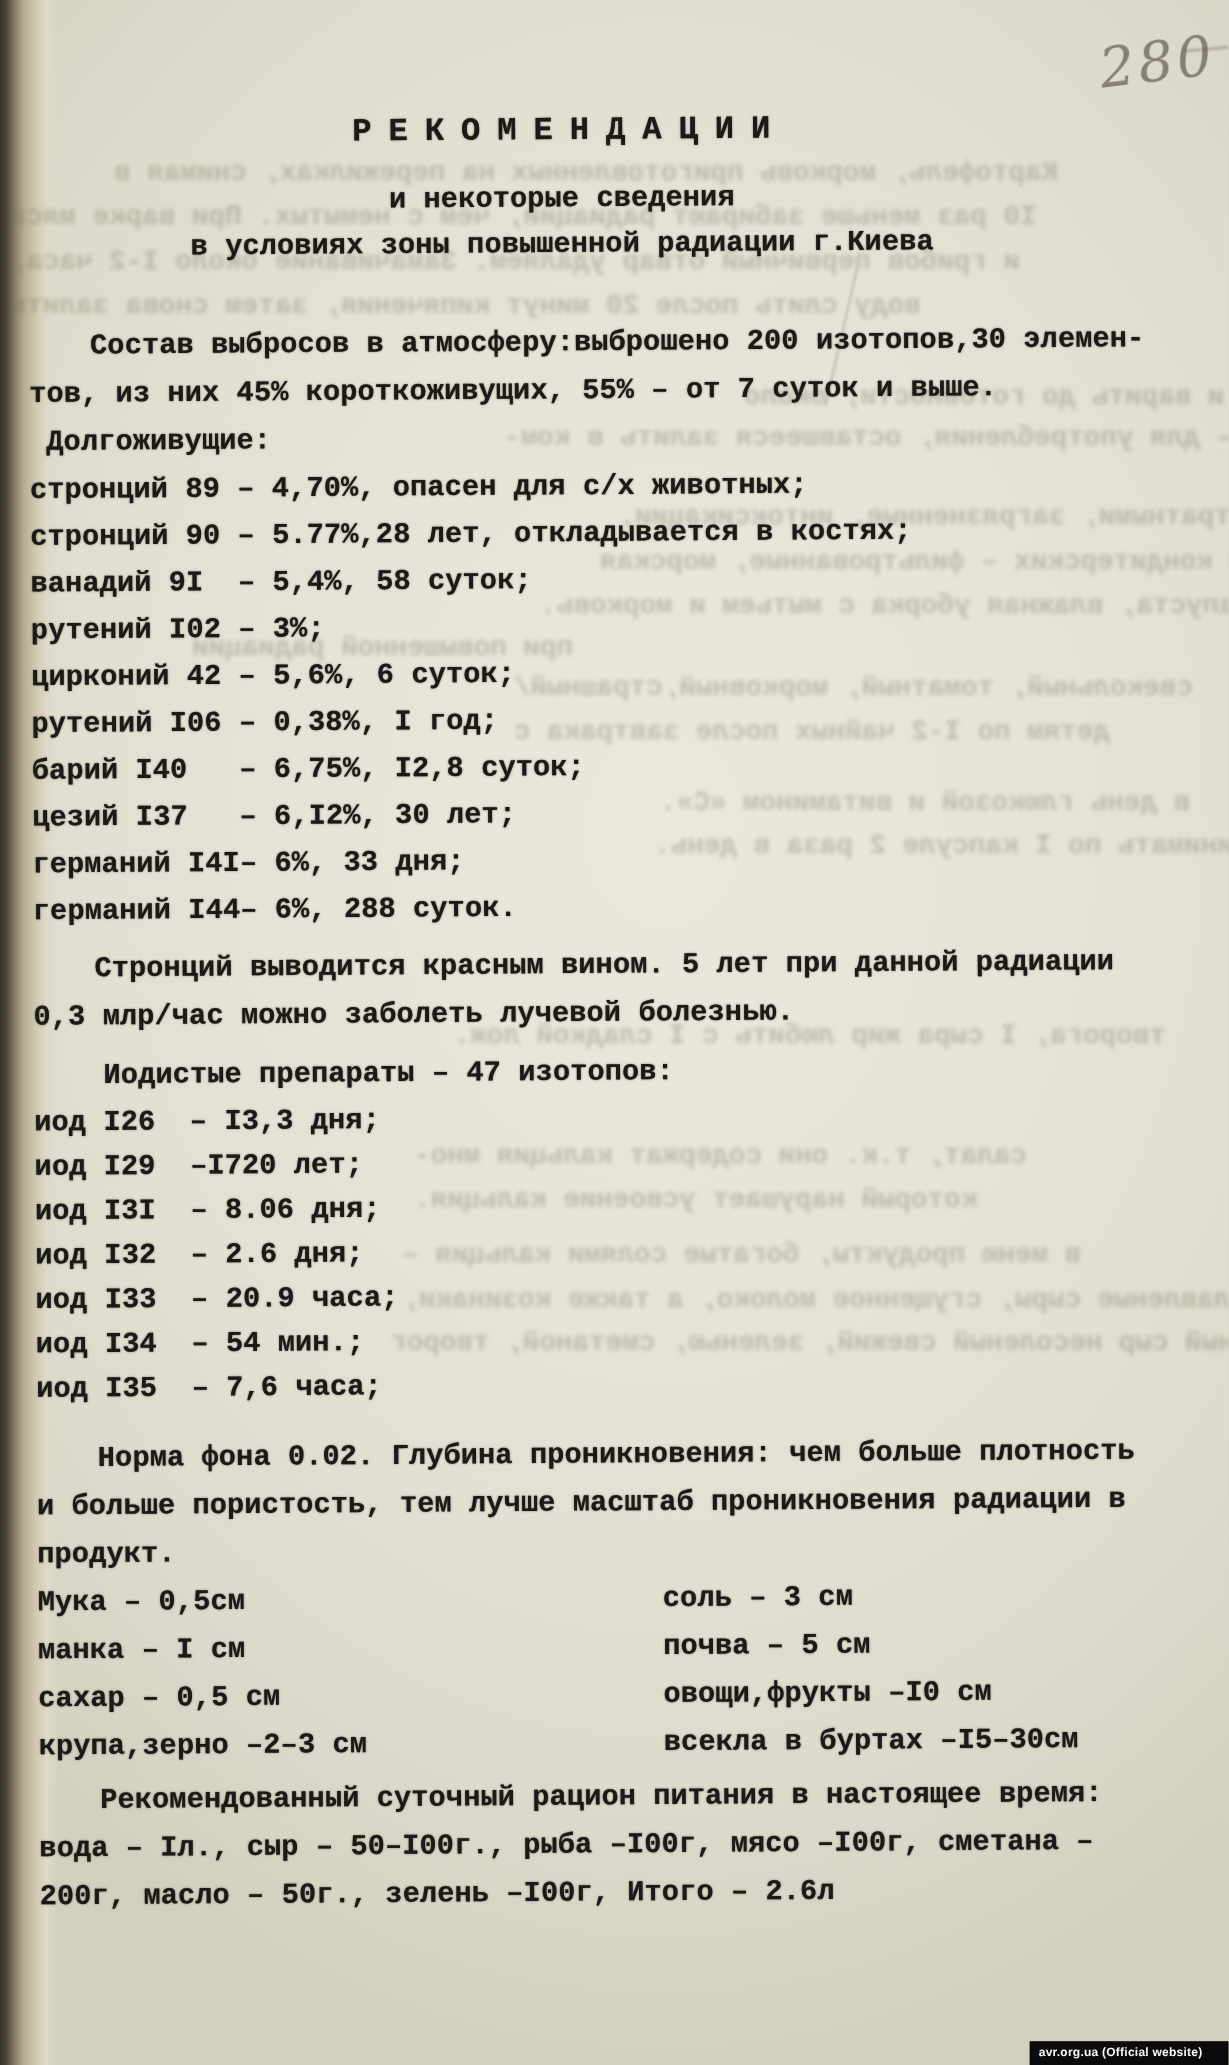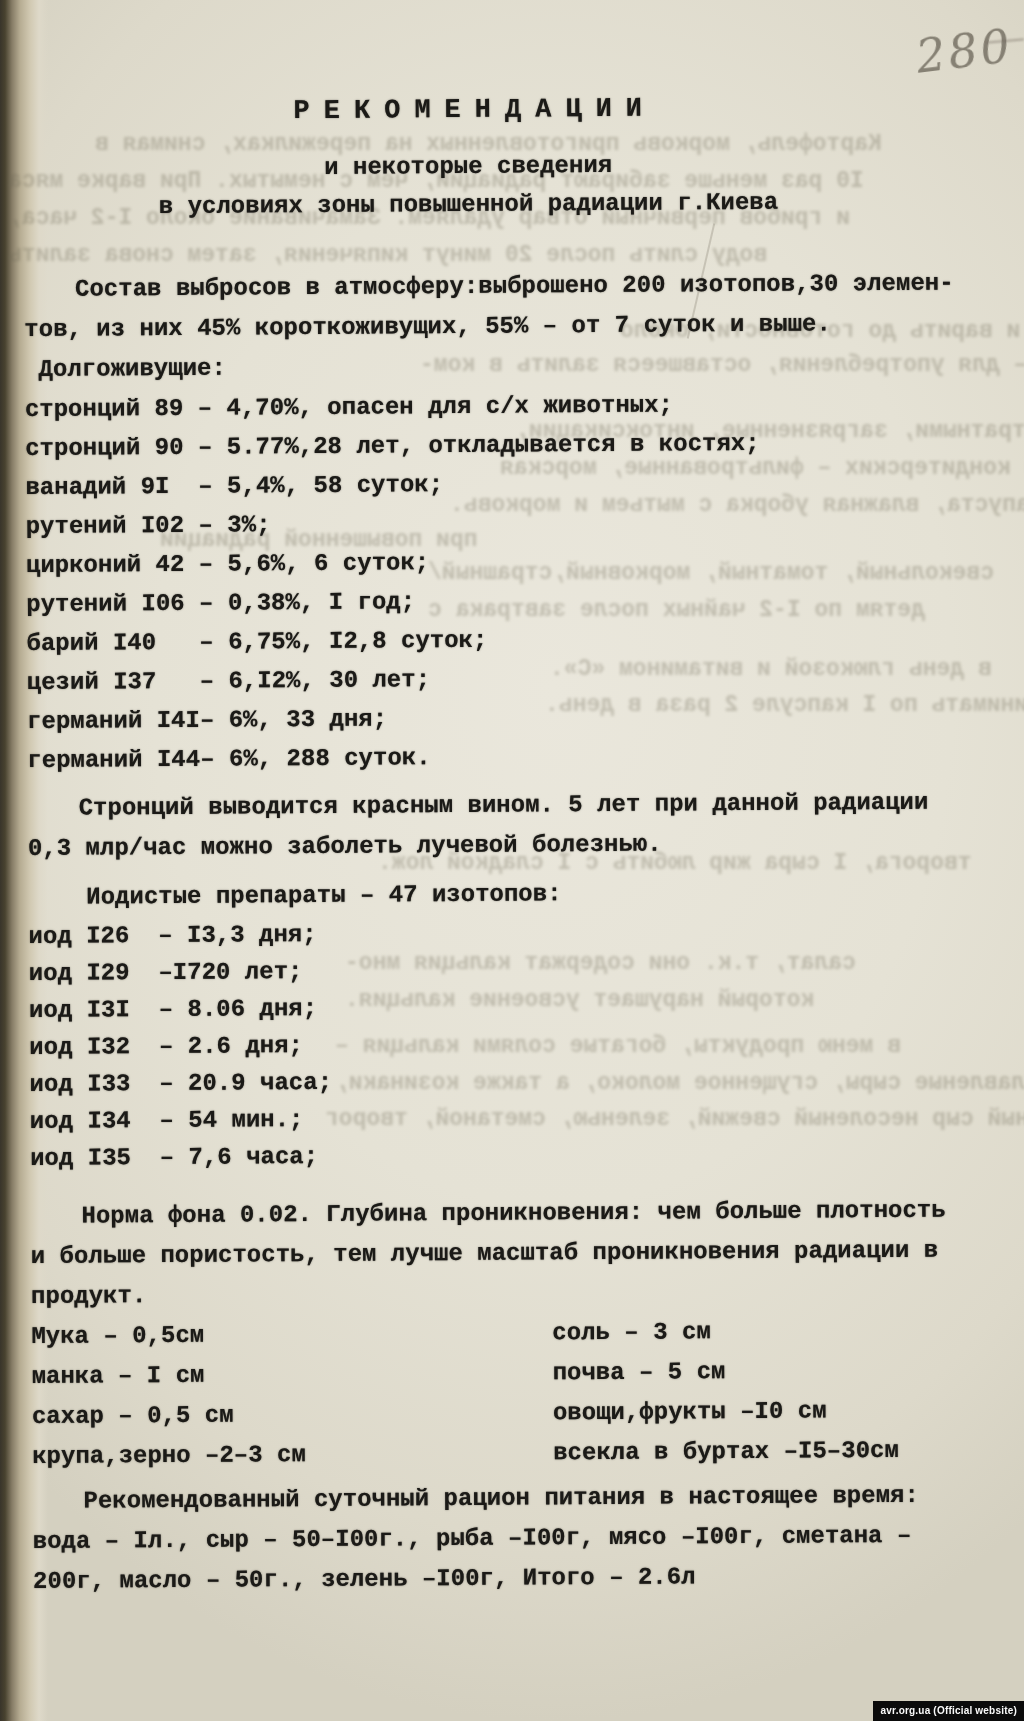--- a/index.html
+++ b/index.html
@@ -47,21 +47,21 @@
         font-family:"DejaVu Serif",serif;font-style:italic;font-weight:400;
         font-size:46px;color:rgba(100,94,82,.72);letter-spacing:3px;
         transform:rotate(-7deg);filter:blur(.4px);}
   .hdash{position:absolute;left:986px;top:40px;width:38px;height:2px;
          background:rgba(115,108,95,.5);transform:rotate(-5deg);filter:blur(.8px);}
   .crease{position:absolute;left:700px;top:222px;width:2px;height:118px;
           background:rgba(120,113,97,.28);transform:rotate(13deg);filter:blur(.7px);}
   
   .wm{position:absolute;right:0;bottom:0;background:#0b0b0b;color:#fafafa;
       font-family:"Liberation Sans",sans-serif;font-weight:700;
-      font-size:10px;letter-spacing:.2px;padding:4px 7px 5px 8px;}
+      font-size:10px;letter-spacing:.2px;padding:4px 22px 5px 8px;}
 </style>
 </head>
 <body>
 
 <div class="scan">
 
   <div class="edge"></div>
 
   <div>
     <span class="bl" style="left:95px;top:131px">Картофель, морковь приготовленных на пережилках, снимая в</span>

